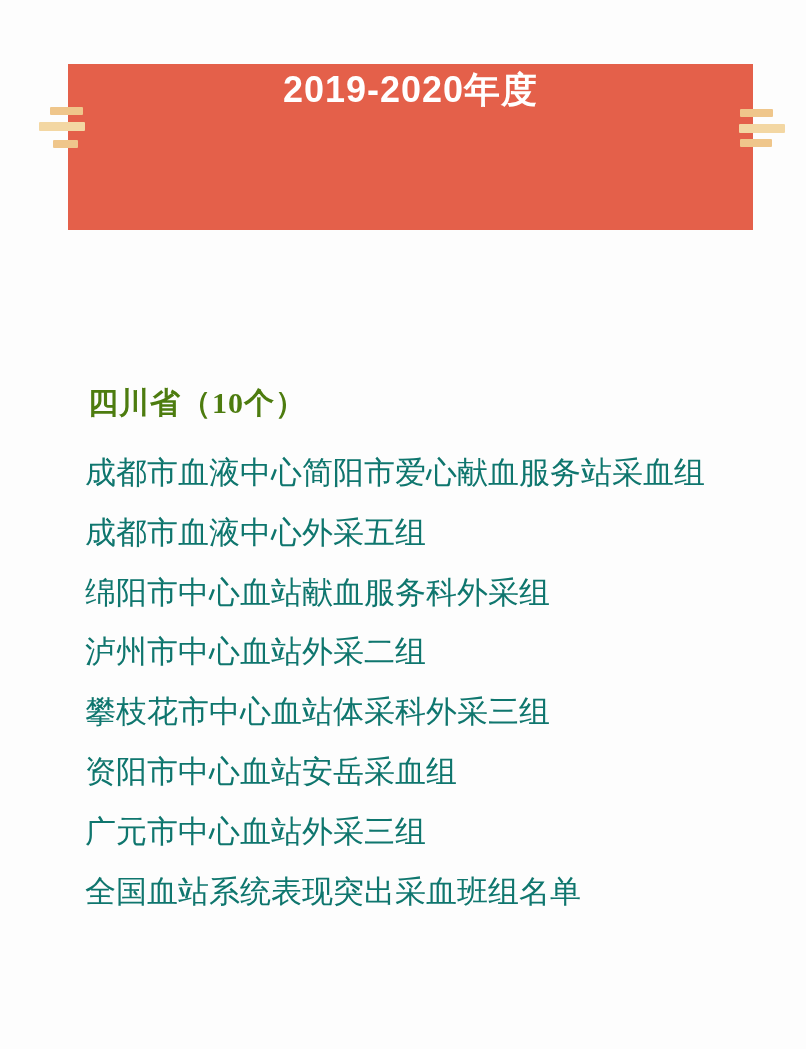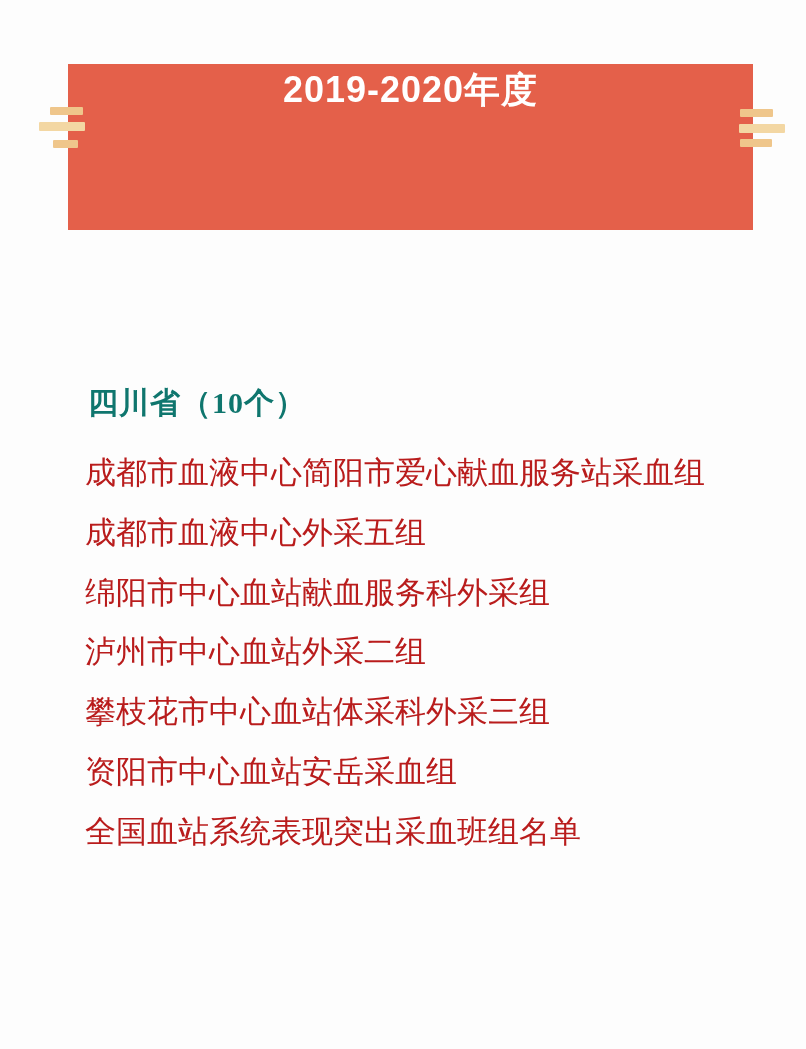--- a/index.html
+++ b/index.html
@@ -58,37 +58,37 @@
   .bar-r2 { left: 739px; top: 124px; width: 46px; height: 9px; }
   .bar-r3 { left: 740px; top: 139px; width: 32px; height: 8px; }
   
   .section-heading {
     position: absolute;
     left: 88px;
     top: 383px;
     font-family: "Liberation Serif", "DejaVu Serif", serif;
     font-size: 30px;
     font-weight: bold;
-    color: #0f766e;
+    color: #4d7c0f;
     letter-spacing: 1px;
     white-space: nowrap;
   }
   
   .team-list {
     position: absolute;
     left: 85px;
     top: 443px;
     width: 680px;
   }
   .list-item {
     height: 59.8px;
     line-height: 59.8px;
     font-family: "Liberation Serif", "DejaVu Serif", serif;
     font-size: 31px;
-    color: #b91c1c;
+    color: #0f766e;
     white-space: nowrap;
   }
 </style>
 </head>
 <body>
 
 <div class="page">
 
   <div class="banner">
     <div class="banner-line1">2019-2020年度</div>
@@ -103,16 +103,17 @@
 
   <div class="section-heading">四川省（10个）</div>
 
   <div class="team-list">
     <div class="list-item">成都市血液中心简阳市爱心献血服务站采血组</div>
     <div class="list-item">成都市血液中心外采五组</div>
     <div class="list-item">绵阳市中心血站献血服务科外采组</div>
     <div class="list-item">泸州市中心血站外采二组</div>
     <div class="list-item">攀枝花市中心血站体采科外采三组</div>
     <div class="list-item">资阳市中心血站安岳采血组</div>
+    <div class="list-item">广元市中心血站外采三组</div>
     <div class="list-item">全国血站系统表现突出采血班组名单</div>
   </div>
 
 </div>
 
 </body></html>

